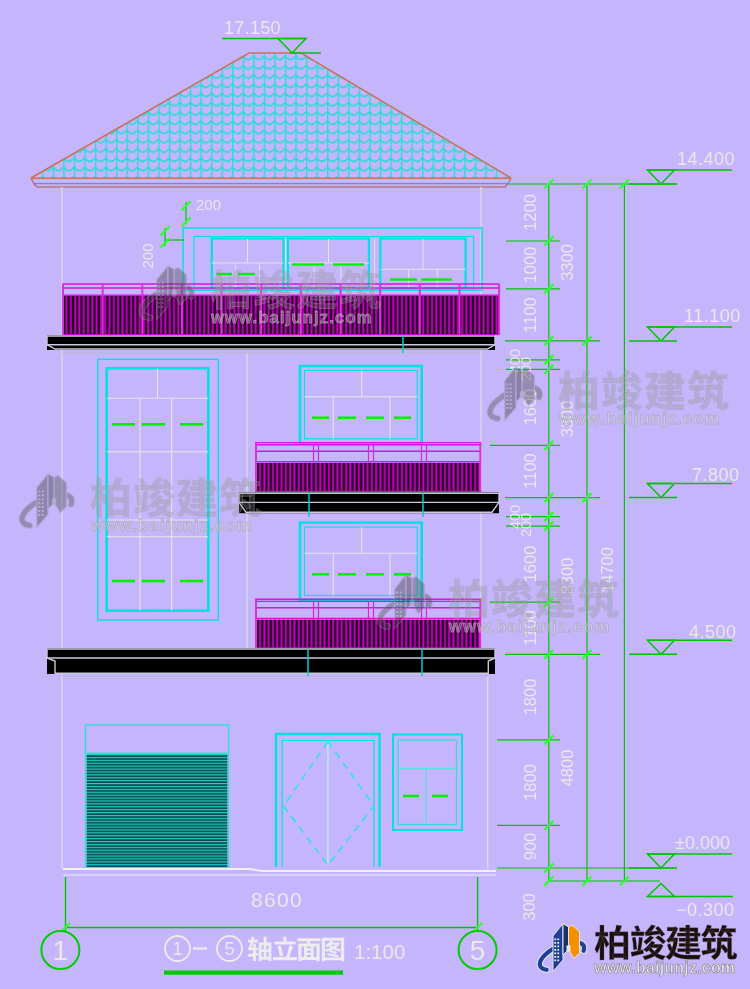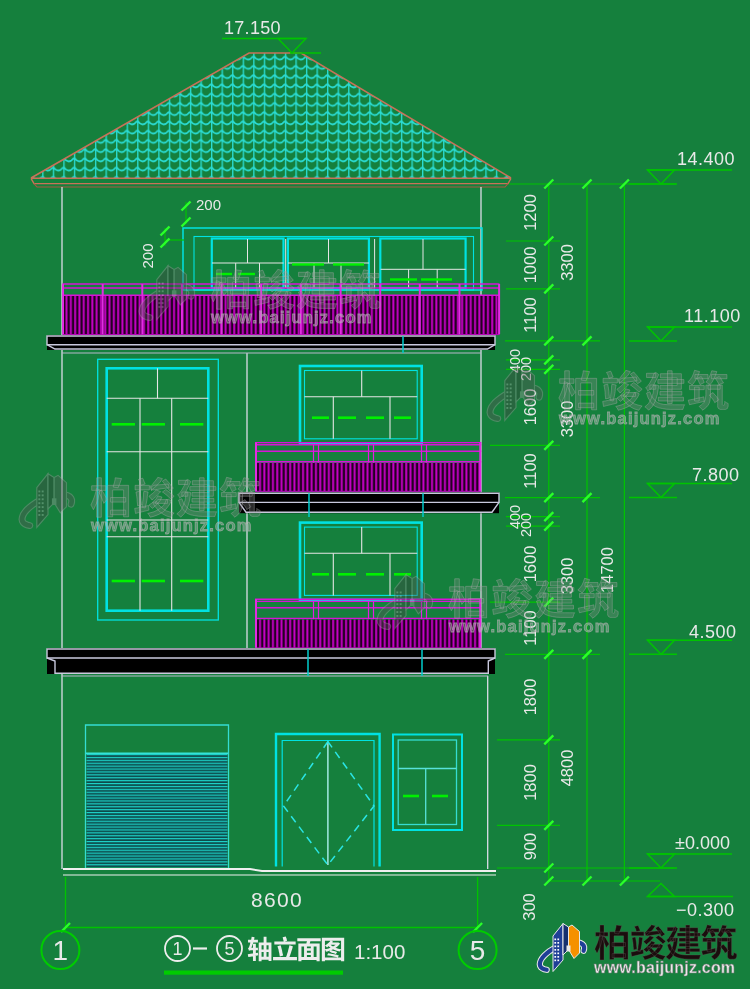--- a/index.html
+++ b/index.html
@@ -1,15 +1,15 @@
 <!DOCTYPE html>
 <html><head><meta charset="utf-8">
 <style>
 html,body{margin:0;padding:0;background:#000;}
-#page{position:relative;width:750px;height:989px;background:#15803d;overflow:hidden;}
+#page{position:relative;width:750px;height:989px;background:#c4b5fd;overflow:hidden;}
 text{font-family:"Liberation Sans",sans-serif;fill:#e9e9e9;}
 </style></head>
 <body>
 <div id="page">
 <svg width="750" height="989" viewBox="0 0 750 989" xmlns="http://www.w3.org/2000/svg">
 <defs>
 <path id="gBai" d="M4 22H38V33H4ZM16 3H27V97H16ZM15 29 24 32Q23 37 21 44Q20 51 18 57Q16 64 13 69Q11 75 8 79Q7 77 5 73Q4 70 2 68Q4 64 6 59Q8 55 10 49Q12 44 13 39Q15 34 15 29ZM27 32Q28 33 29 35Q31 37 33 40Q34 43 36 46Q38 49 39 51Q40 53 41 54L33 64Q32 61 30 57Q29 54 27 50Q26 46 24 43Q22 40 21 37ZM42 21H92V96H80V32H54V96H42ZM49 50H85V61H49ZM49 80H85V91H49ZM60 3 75 5Q73 11 71 17Q68 23 67 27L55 25Q56 22 57 18Q58 15 59 11Q60 7 60 3Z"></path>
 <path id="gJun" d="M5 21H39V32H5ZM4 76Q10 75 19 73Q28 71 37 69L38 80Q30 82 22 84Q13 86 6 88ZM7 37 16 35Q17 40 18 46Q19 52 19 58Q20 64 20 68L11 70Q11 66 10 60Q10 54 9 48Q8 42 7 37ZM26 35 36 37Q35 42 34 47Q34 52 33 57Q32 62 31 67Q30 71 29 75L21 73Q22 69 23 65Q23 60 24 55Q25 49 25 44Q25 39 26 35ZM13 7 23 4Q25 7 26 11Q28 15 29 18L19 21Q18 19 17 14Q15 10 13 7ZM70 11 78 6Q81 10 85 14Q88 18 91 22Q94 25 96 28L87 34Q85 31 82 27Q79 23 76 19Q73 15 70 11ZM44 33Q43 32 43 30Q42 28 41 26Q41 24 40 23Q41 23 43 22Q44 21 46 19Q47 18 49 15Q51 13 54 9Q57 6 59 2L70 5Q67 10 64 14Q60 18 57 21Q53 25 50 28V28Q50 28 49 28Q48 29 47 30Q46 31 45 31Q44 32 44 33ZM44 33 43 25 49 21 84 18Q84 20 85 23Q85 26 86 27Q76 28 69 29Q62 30 57 31Q53 31 50 32Q47 32 46 32Q45 33 44 33ZM59 46 69 49Q66 57 59 64Q53 71 46 76Q45 75 43 73Q42 72 40 70Q39 69 38 68Q45 64 50 58Q56 53 59 46ZM79 55H82L84 54L91 58Q88 66 83 72Q78 79 72 84Q65 89 57 92Q50 95 41 97Q40 95 39 92Q37 90 35 88Q43 86 50 84Q57 81 63 77Q69 73 73 68Q77 63 79 56ZM56 60Q60 67 66 72Q72 78 80 82Q88 85 98 87Q96 88 95 90Q94 92 92 94Q91 96 90 97Q80 95 72 90Q64 85 58 78Q51 71 47 62ZM59 55H82V64H52ZM70 37 78 31Q81 33 85 36Q89 39 92 42Q96 45 98 47L90 54Q88 51 84 48Q81 45 77 42Q74 39 70 37ZM55 32 66 36Q63 40 59 43Q56 47 52 50Q49 53 45 56Q45 54 43 53Q42 51 40 50Q39 48 38 47Q42 44 47 40Q52 36 55 32Z"></path>
 <path id="gJian" d="M33 24H95V33H33ZM38 52H90V61H38ZM34 66H94V75H34ZM56 3H67V81H56ZM39 10H89V47H38V38H79V20H39ZM6 9H28V19H6ZM14 37H28V47H14ZM24 37H26L28 37L35 38Q33 61 27 75Q21 90 11 97Q10 96 9 94Q7 93 5 91Q4 90 2 89Q12 83 17 70Q23 58 24 39ZM14 53Q17 63 22 69Q27 76 33 79Q39 82 47 83Q55 84 64 84Q65 84 69 84Q72 84 76 84Q80 84 84 84Q88 84 91 84Q95 84 97 84Q96 85 95 87Q94 89 94 91Q93 93 93 95H87H63Q52 95 44 93Q35 92 27 88Q20 84 15 76Q9 69 6 56ZM9 52Q9 51 8 49Q7 47 6 46Q5 44 4 43Q6 42 8 40Q10 39 11 36Q13 34 15 30Q17 26 20 21Q22 15 24 9V9L28 7L35 12Q31 22 26 31Q22 40 17 46V46Q17 46 16 47Q15 47 13 48Q11 49 10 50Q9 51 9 52Z"></path>
 <path id="gZhu" d="M6 38H41V48H6ZM50 37H79V47H50ZM53 61 62 55Q64 58 67 61Q70 64 72 67Q74 70 76 72L66 79Q65 76 63 73Q61 70 58 67Q56 64 53 61ZM18 42H29V75H18ZM3 73Q8 72 14 71Q20 70 27 68Q34 67 40 65L41 76Q32 78 23 80Q13 82 6 84ZM45 37H56V60Q56 65 55 70Q55 75 53 80Q51 85 47 89Q43 93 37 97Q37 96 35 94Q33 92 32 91Q30 89 29 88Q34 85 37 82Q41 79 42 75Q44 71 44 67Q45 63 45 60ZM73 37H84V81Q84 83 84 84Q84 84 85 85Q85 85 86 85Q86 85 86 85Q87 85 87 85Q88 85 88 85Q88 85 88 85Q89 85 89 84Q89 84 89 83Q89 82 90 80Q90 79 90 76Q91 78 94 79Q96 80 98 81Q98 84 98 86Q98 89 97 90Q96 92 96 93Q95 94 93 94Q92 95 91 95Q89 95 88 95Q87 95 85 95Q84 95 82 95Q81 95 79 95Q77 94 75 93Q74 91 73 89Q73 87 73 81ZM19 12H50V22H19ZM58 12H95V22H58ZM18 2 30 5Q28 11 25 17Q22 23 19 28Q16 33 12 37Q11 36 9 34Q7 33 5 32Q3 31 2 30Q7 25 12 18Q16 10 18 2ZM59 3 71 5Q68 14 64 22Q60 31 55 36Q54 35 52 34Q50 33 48 32Q46 30 45 30Q50 25 53 18Q57 10 59 3ZM24 21 34 17Q36 20 38 24Q40 28 41 31L31 36Q30 33 28 29Q26 24 24 21ZM67 21 77 17Q80 20 82 24Q85 29 87 32L76 36Q75 33 72 28Q70 24 67 21Z"></path>

